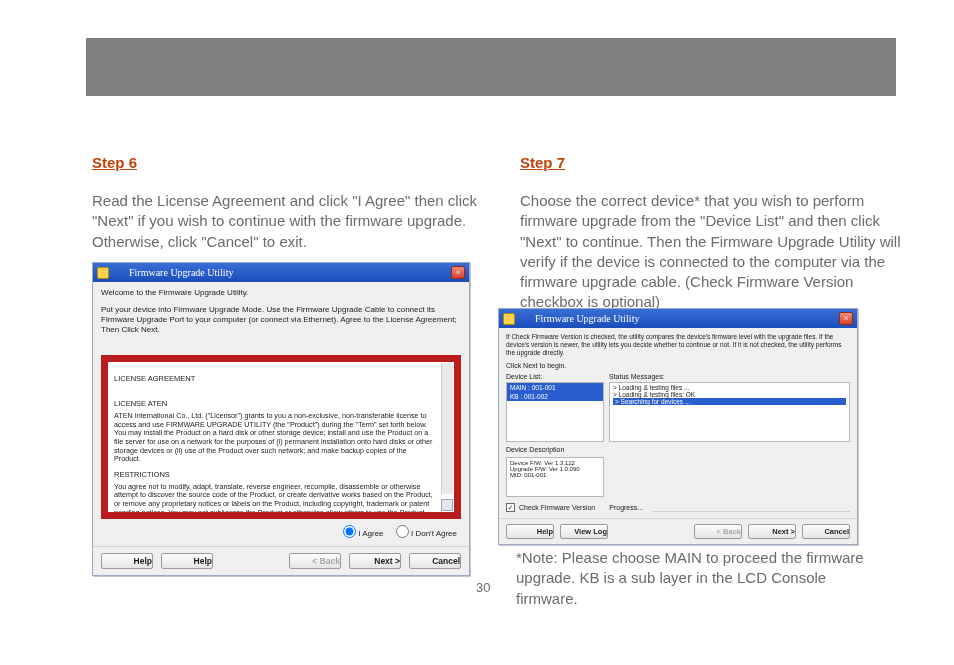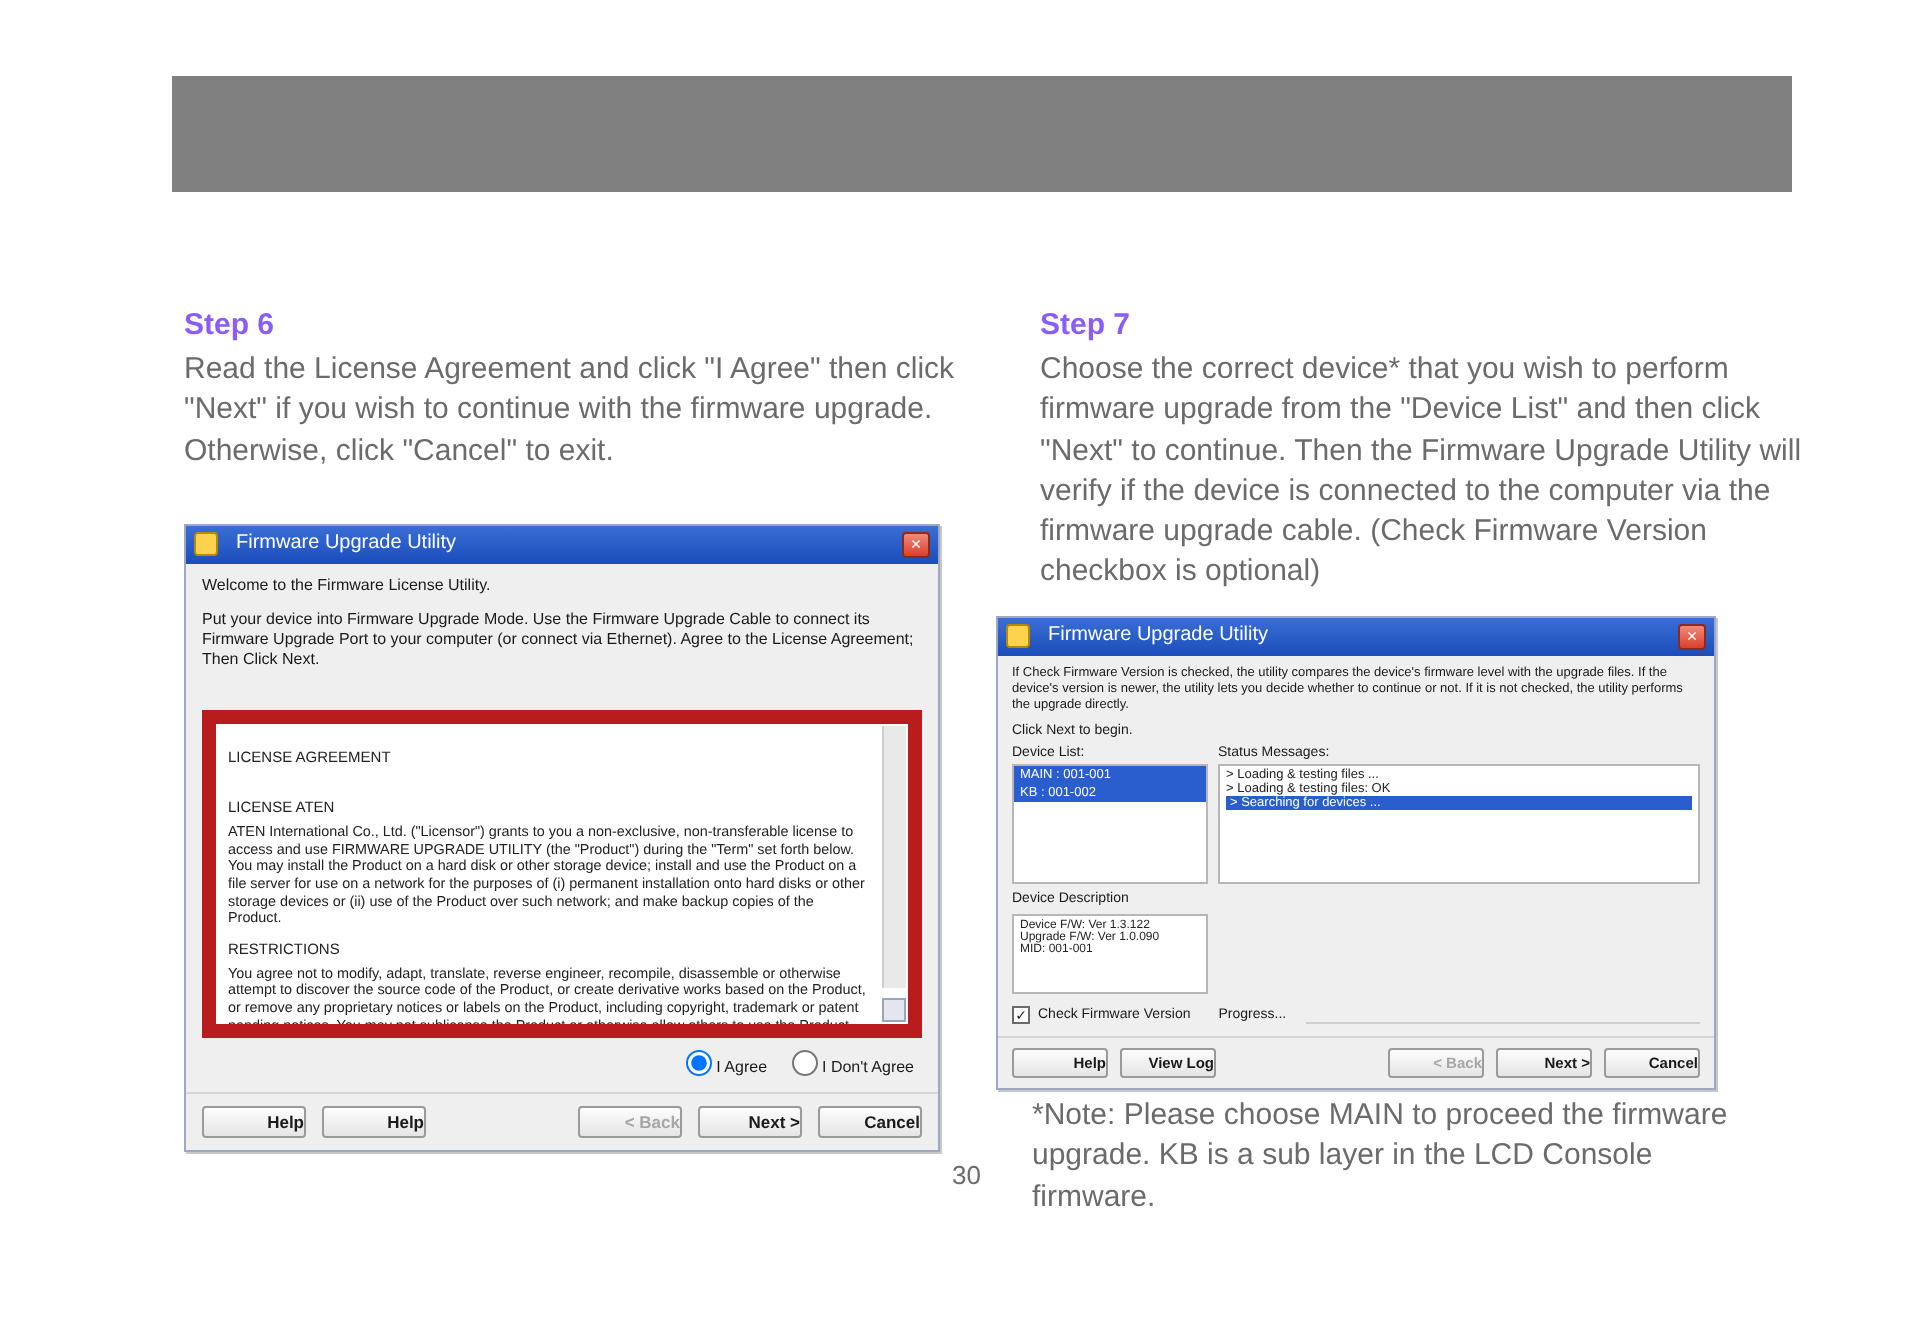--- a/index.html
+++ b/index.html
@@ -18,21 +18,21 @@
     height: 58px;
     background: #808080;
   }
   .col {
     position: absolute;
     width: 400px;
     color: #6b6b6b;
   }
   .col.left { left: 92px; top: 154px; }
   .col.right { left: 520px; top: 154px; }
-  .heading { font-weight: bold; font-size: 15px; color: #8b5cf6; margin-bottom: 4px; }
+  .heading { font-weight: bold; font-size: 15px; color: #c2410c; margin-bottom: 20px; text-decoration: underline; }
   .para { font-size: 15px; line-height: 1.35; color: #6b6b6b; }
   .note { font-size: 15px; line-height: 1.35; color: #6b6b6b; margin-top: 12px; }
 
   
   .dlg1 {
     position: absolute;
     left: 92px;
     top: 262px;
     width: 378px;
     border: 1px solid #9da9c1;
@@ -40,22 +40,23 @@
     font-size: 8px;
     color: #1a1a1a;
     box-shadow: 1px 1px 0 #c7c7c7;
   }
   .titlebar {
     background: linear-gradient(#3a6ed5, #1b4dbb);
     color: #fff;
     font-size: 10px;
     padding: 3px 4px;
     display: flex;
-    align-items: flex-start;
-    gap: 9px;
+    align-items: center;
+    gap: 20px;
+    font-family: Liberation Serif, serif;
   }
   .titlebar .ico { width: 12px; height: 12px; background:#ffd24d; border:1px solid #b58a00; border-radius:2px;}
   .titlebar .spacer { flex: 1; }
   .titlebar .xbtn {
     width: 14px; height: 13px;
     background: linear-gradient(#f08b7a,#d8402c);
     border: 1px solid #8d2a1b;
     border-radius: 2px;
     color: #fff; font-size:9px; line-height:11px;
     text-align:center;
@@ -171,21 +172,21 @@
 </div>
 
 <div class="dlg1">
   <div class="titlebar">
     <span class="ico"></span>
     <span>Firmware Upgrade Utility</span>
     <span class="spacer"></span>
     <span class="xbtn">×</span>
   </div>
   <div class="body">
-    <div class="welcome">Welcome to the Firmware License Utility.</div>
+    <div class="welcome">Welcome to the Firmware Upgrade Utility.</div>
     <div class="instr">Put your device into Firmware Upgrade Mode. Use the Firmware Upgrade Cable to connect its Firmware Upgrade Port to your computer (or connect via Ethernet). Agree to the License Agreement; Then Click Next.</div>
     <div class="licbox">
       <div class="sect">LICENSE AGREEMENT</div>
       <div style="height:6px"></div>
       <div class="sect">LICENSE ATEN</div>
       <div class="lictext">ATEN International Co., Ltd. ("Licensor") grants to you a non-exclusive, non-transferable license to access and use FIRMWARE UPGRADE UTILITY (the "Product") during the "Term" set forth below. You may install the Product on a hard disk or other storage device; install and use the Product on a file server for use on a network for the purposes of (i) permanent installation onto hard disks or other storage devices or (ii) use of the Product over such network; and make backup copies of the Product.</div>
       <div class="sect">RESTRICTIONS</div>
       <div class="lictext">You agree not to modify, adapt, translate, reverse engineer, recompile, disassemble or otherwise attempt to discover the source code of the Product, or create derivative works based on the Product, or remove any proprietary notices or labels on the Product, including copyright, trademark or patent pending notices. You may not sublicense the Product or otherwise allow others to use the Product licensed to you.</div>
       <span class="sb-arrow up"></span>
       <span class="sb-track"></span>

